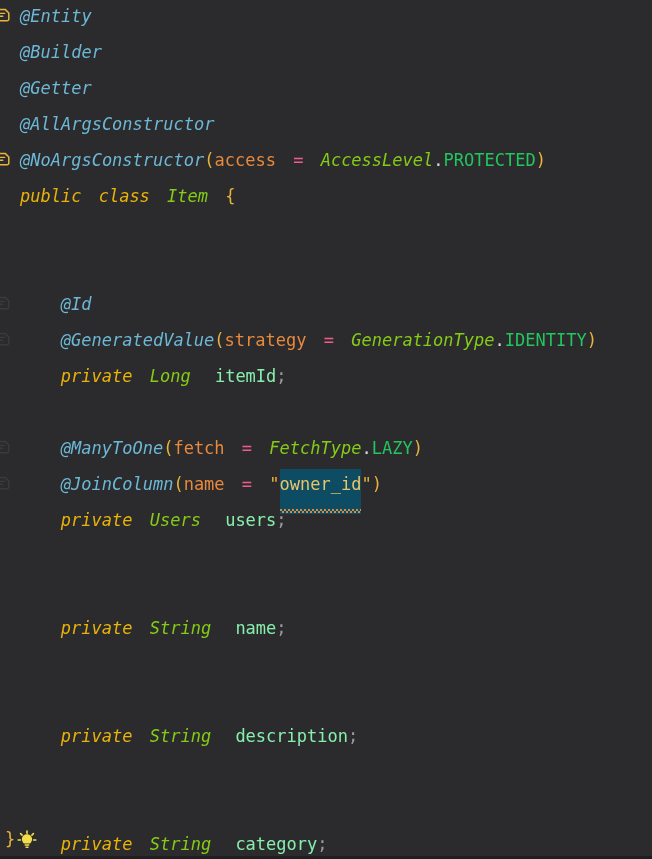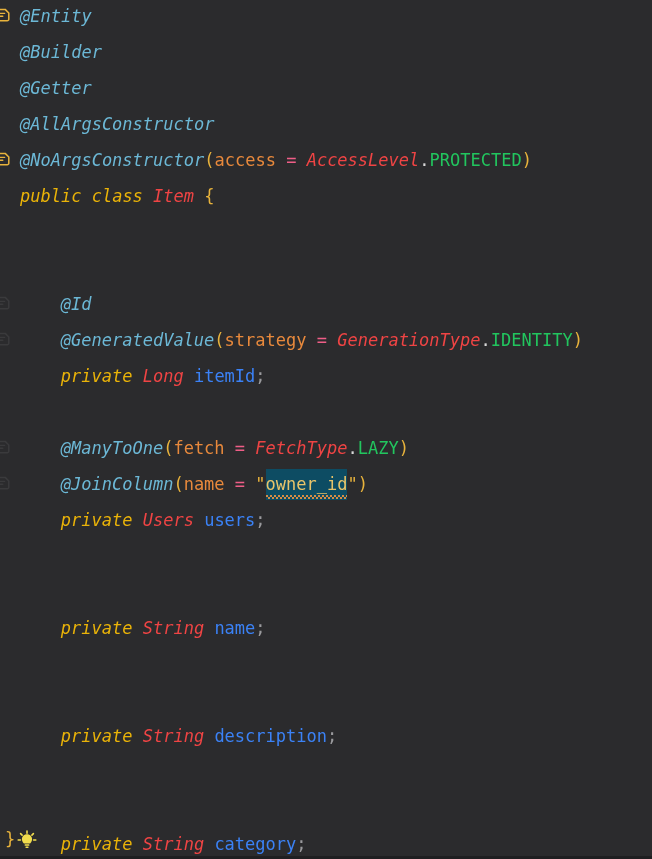--- a/index.html
+++ b/index.html
@@ -47,39 +47,39 @@
     position: absolute;
     left: 4px;
     height: 36px;
     line-height: 36px;
     white-space: pre;
   }
 
   
   .tok-annotation { color: #6cb8d6; font-style: italic; }
   .tok-keyword    { color: #eab308; font-style: italic; }
-  .tok-type       { color: #ef4444; font-style: italic; }
-  .tok-ident      { color: #3b82f6; font-style: normal; }
+  .tok-type       { color: #84cc16; font-style: italic; }
+  .tok-ident      { color: #86efac; font-style: normal; margin-left: 7px; }
   .tok-param      { color: #e8893c; font-style: normal; margin-top: 12px; }
   .tok-const      { color: #22c55e; font-style: normal; }
   .tok-operator   { color: #ef5e87; font-style: normal; }
   .tok-paren      { color: #e8b33c; font-style: normal; }
   .tok-brace      { color: #e8b33c; font-style: normal; }
   .tok-punct      { color: #9a9a9d; font-style: normal; }
   .tok-dot        { color: #d8d8d8; font-style: normal; }
   .tok-string     { color: #e8b33c; font-style: normal; }
 
   
   .tok-string-sel {
     color: #e8c46a;
     background: #0d4c63;
     position: relative;
     display: inline-block;
     line-height: 30px;
-    padding-bottom: 1px;
+    padding-bottom: 15px;
   }
   .squiggle {
     position: absolute;
     left: 0; right: 0;
     bottom: 1px;
     height: 4px;
     background-image:
       linear-gradient(45deg, transparent 42%, #d68c44 42%, #d68c44 58%, transparent 58%),
       linear-gradient(-45deg, transparent 42%, #d68c44 42%, #d68c44 58%, transparent 58%);
     background-size: 4px 4px;

